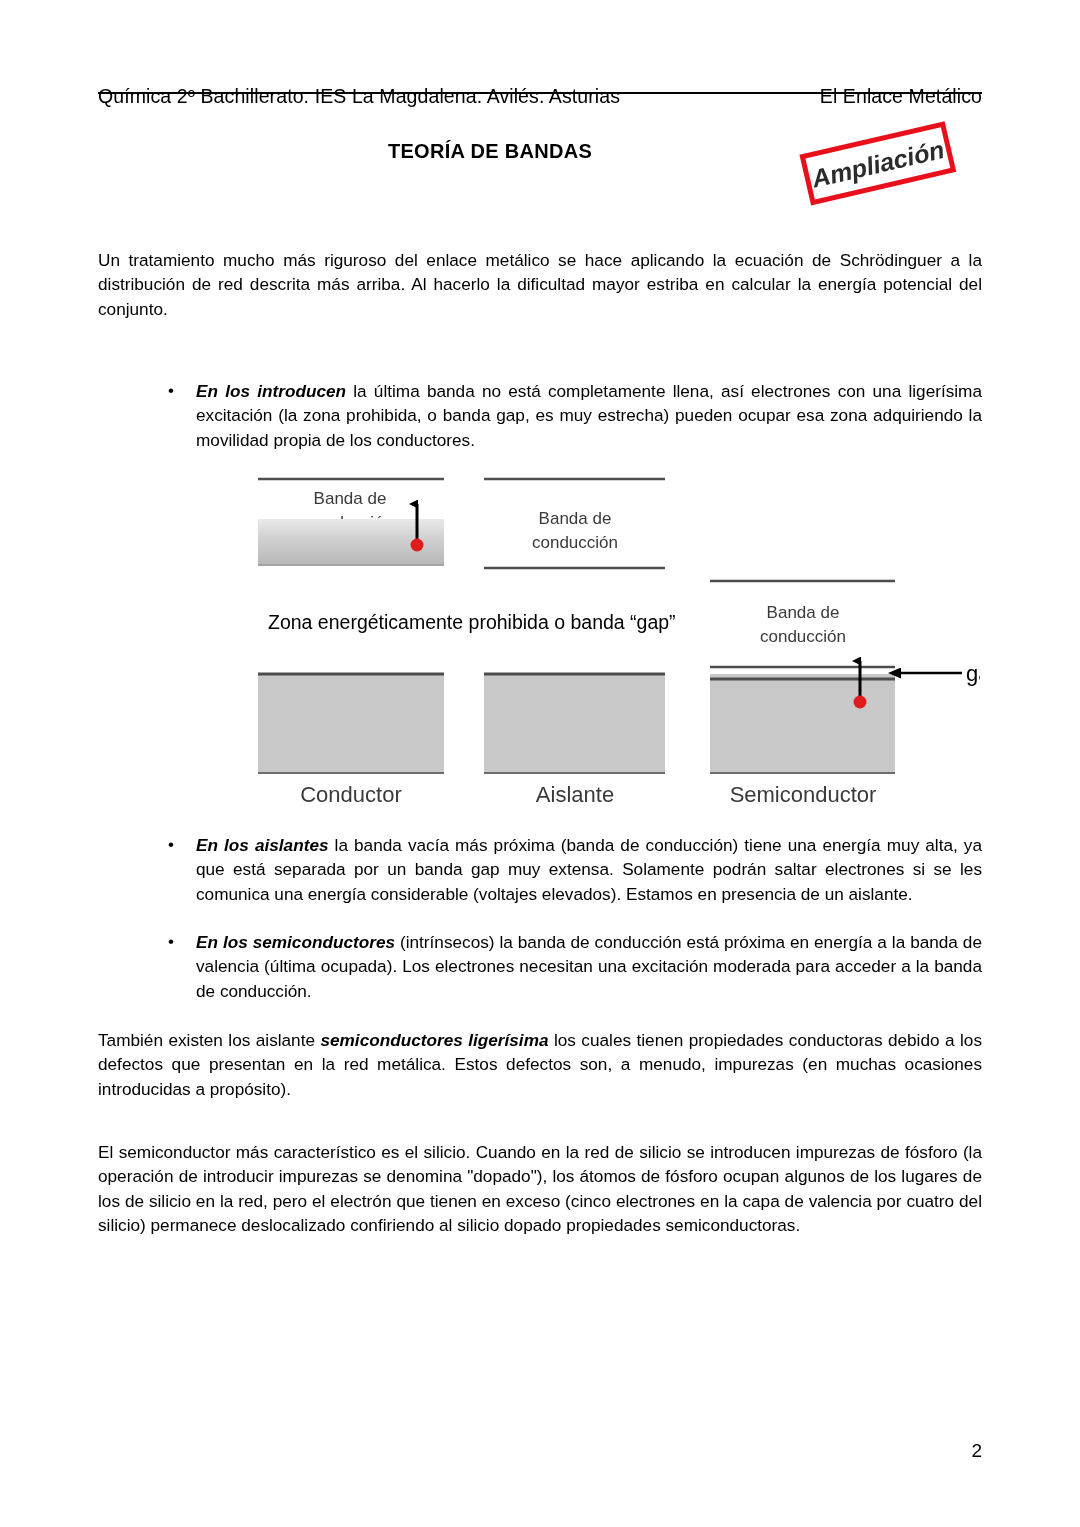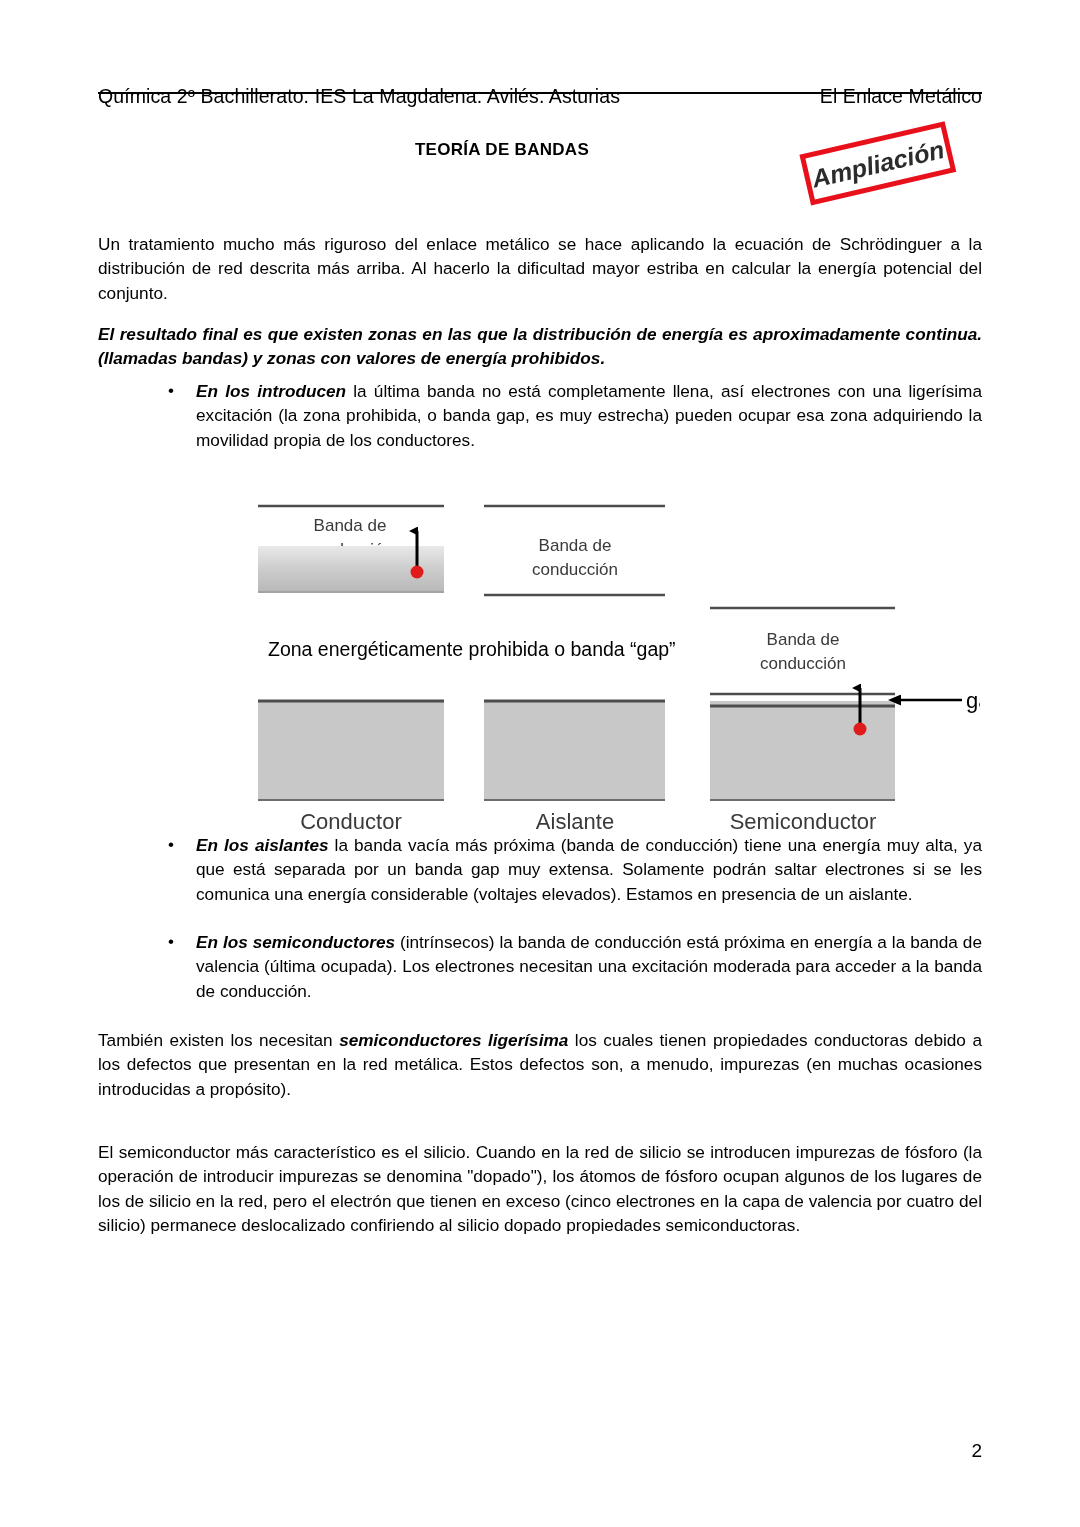--- a/index.html
+++ b/index.html
@@ -47,24 +47,23 @@
     background: #000;
   }
 
   
   .doc-title {
     position: absolute;
     left: 0;
     top: 140px;
     width: 980px;
     text-align: center;
-    font-size: 17px;
+    font-size: 20px;
     font-weight: bold;
     letter-spacing: 0.3px;
-    margin-left: 12px;
   }
 
   
   .stamp {
     position: absolute;
     left: 790px;
     top: 118px;
     width: 175px;
     height: 92px;
   }
@@ -73,21 +72,21 @@
   
   .body-text {
     position: absolute;
     left: 98px;
     width: 884px;
     font-size: 17.2px;
     line-height: 1.42;
     text-align: justify;
     text-justify: inter-word;
   }
-  .p1 { top: 232px; }
+  .p1 { top: 248px; }
   .p-bold-italic {
     top: 322px;
     font-weight: bold;
     font-style: italic;
     font-size: 17.2px;
     line-height: 1.42;
   }
   .p-extrinsecos { top: 1028px; }
   .p-silicio { top: 1108px; margin-top: 32px; }
 
@@ -116,21 +115,21 @@
     line-height: 1.42;
   }
   .b-conductores { top: 379px; }
   .b-aislantes  { top: 833px; }
   .b-semis      { top: 930px; }
 
   
   .diagram {
     position: absolute;
     left: 250px;
-    top: 489px;
+    top: 462px;
     width: 730px;
     height: 350px;
   }
   .diagram svg { display: block; }
 
   
   .page-number {
     position: absolute;
     right: 98px;
     top: 1440px;
@@ -154,21 +153,20 @@
     <svg width="175" height="92" viewBox="0 0 175 92" xmlns="http://www.w3.org/2000/svg">
       <g transform="rotate(-13 87 46)">
         <rect x="16" y="22" width="144" height="47" fill="none" stroke="#e8101a" stroke-width="5"></rect>
         <text x="88" y="55" font-family="Liberation Sans, sans-serif" font-size="25" font-style="italic" font-weight="bold" fill="#2b2b2b" text-anchor="middle">Ampliación</text>
       </g>
     </svg>
   </div>
 
   <div class="body-text p1">Un tratamiento mucho más riguroso del enlace metálico se hace aplicando la ecuación de Schrödinguer a la distribución de red descrita más arriba. Al hacerlo la dificultad mayor estriba en calcular la energía potencial del conjunto.</div>
 
-  <div class="body-text p-bold-italic">El resultado final es que existen zonas en las que la distribución de energía es aproximadamente continua. (llamadas bandas) y zonas con valores de energía prohibidos.</div>
 
   <div class="bullet b-conductores">
     <b class="lead">En los introducen</b><span> la última banda no está completamente llena, así electrones con una ligerísima excitación (la zona prohibida, o banda gap, es muy estrecha) pueden ocupar esa zona adquiriendo la movilidad propia de los conductores.</span>
   </div>
 
   <div class="diagram">
     <svg width="730" height="350" viewBox="0 0 730 350" xmlns="http://www.w3.org/2000/svg">
       <defs>
         <linearGradient id="condGrad" x1="0" y1="0" x2="0" y2="1">
           <stop offset="0%" stop-color="#e9e9e9"></stop>
@@ -230,20 +228,20 @@
 
   <div class="bullet b-semis">
     <b class="lead">En los semiconductores</b><span> (intrínsecos) la banda de conducción está próxima en energía a la banda de valencia (última ocupada). Los electrones necesitan una excitación moderada para acceder a la banda de conducción.</span>
   </div>
 
   <div class="bullet b-aislantes">
     <b class="lead">En los aislantes</b><span> la banda vacía más próxima (banda de conducción) tiene una energía muy alta, ya que está separada por un banda gap muy extensa. Solamente podrán saltar electrones si se les comunica una energía considerable (voltajes elevados). Estamos en presencia de un aislante.</span>
   </div>
 
   <div class="body-text p-extrinsecos">
-    <span>También existen los necesitan </span><b class="lead">semiconductores ligerísima</b><span> los cuales tienen  propiedades conductoras debido a los defectos que presentan en la red metálica. Estos defectos son, a menudo, impurezas (en muchas ocasiones introducidas a propósito).</span>
+    <span>También existen los aislante </span><b class="lead">semiconductores ligerísima</b><span> los cuales tienen  propiedades conductoras debido a los defectos que presentan en la red metálica. Estos defectos son, a menudo, impurezas (en muchas ocasiones introducidas a propósito).</span>
   </div>
 
   <div class="body-text p-silicio">El semiconductor más característico es el silicio. Cuando en la red de silicio se introducen impurezas de fósforo (la operación de introducir impurezas se denomina "dopado"), los átomos de fósforo ocupan algunos de los lugares de los de silicio en la red, pero el electrón que tienen en exceso (cinco electrones en la capa de valencia por cuatro del silicio) permanece deslocalizado confiriendo al silicio dopado propiedades semiconductoras.</div>
 
   <div class="page-number">2</div>
 
 </div>
 
 </body></html>

